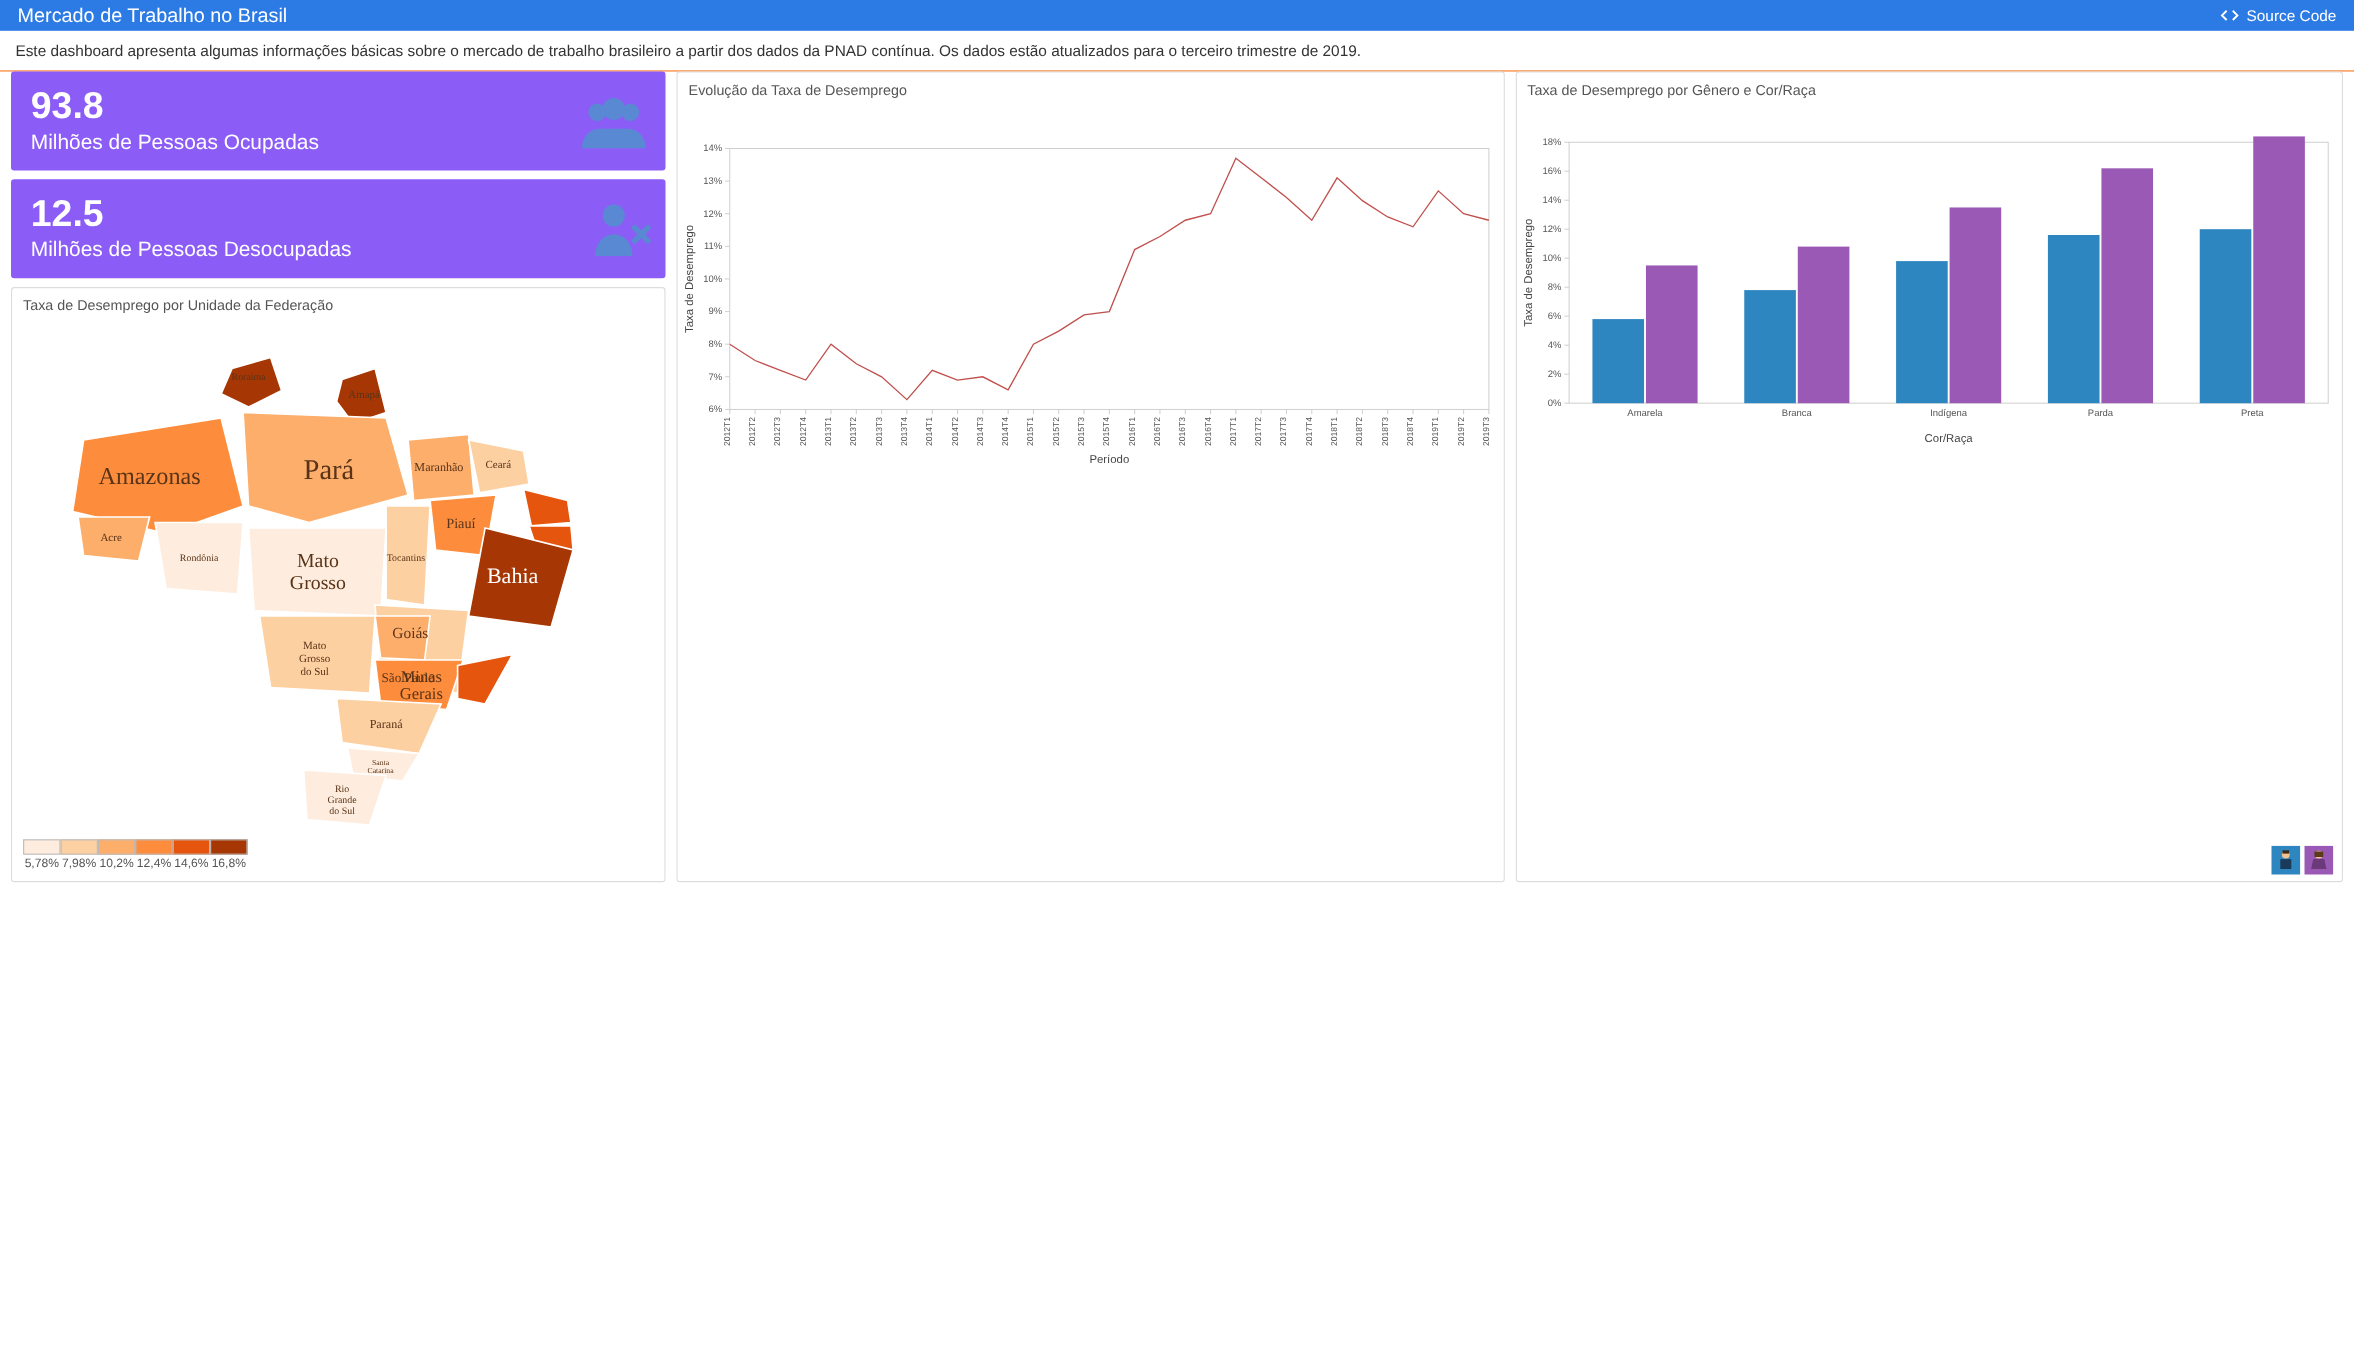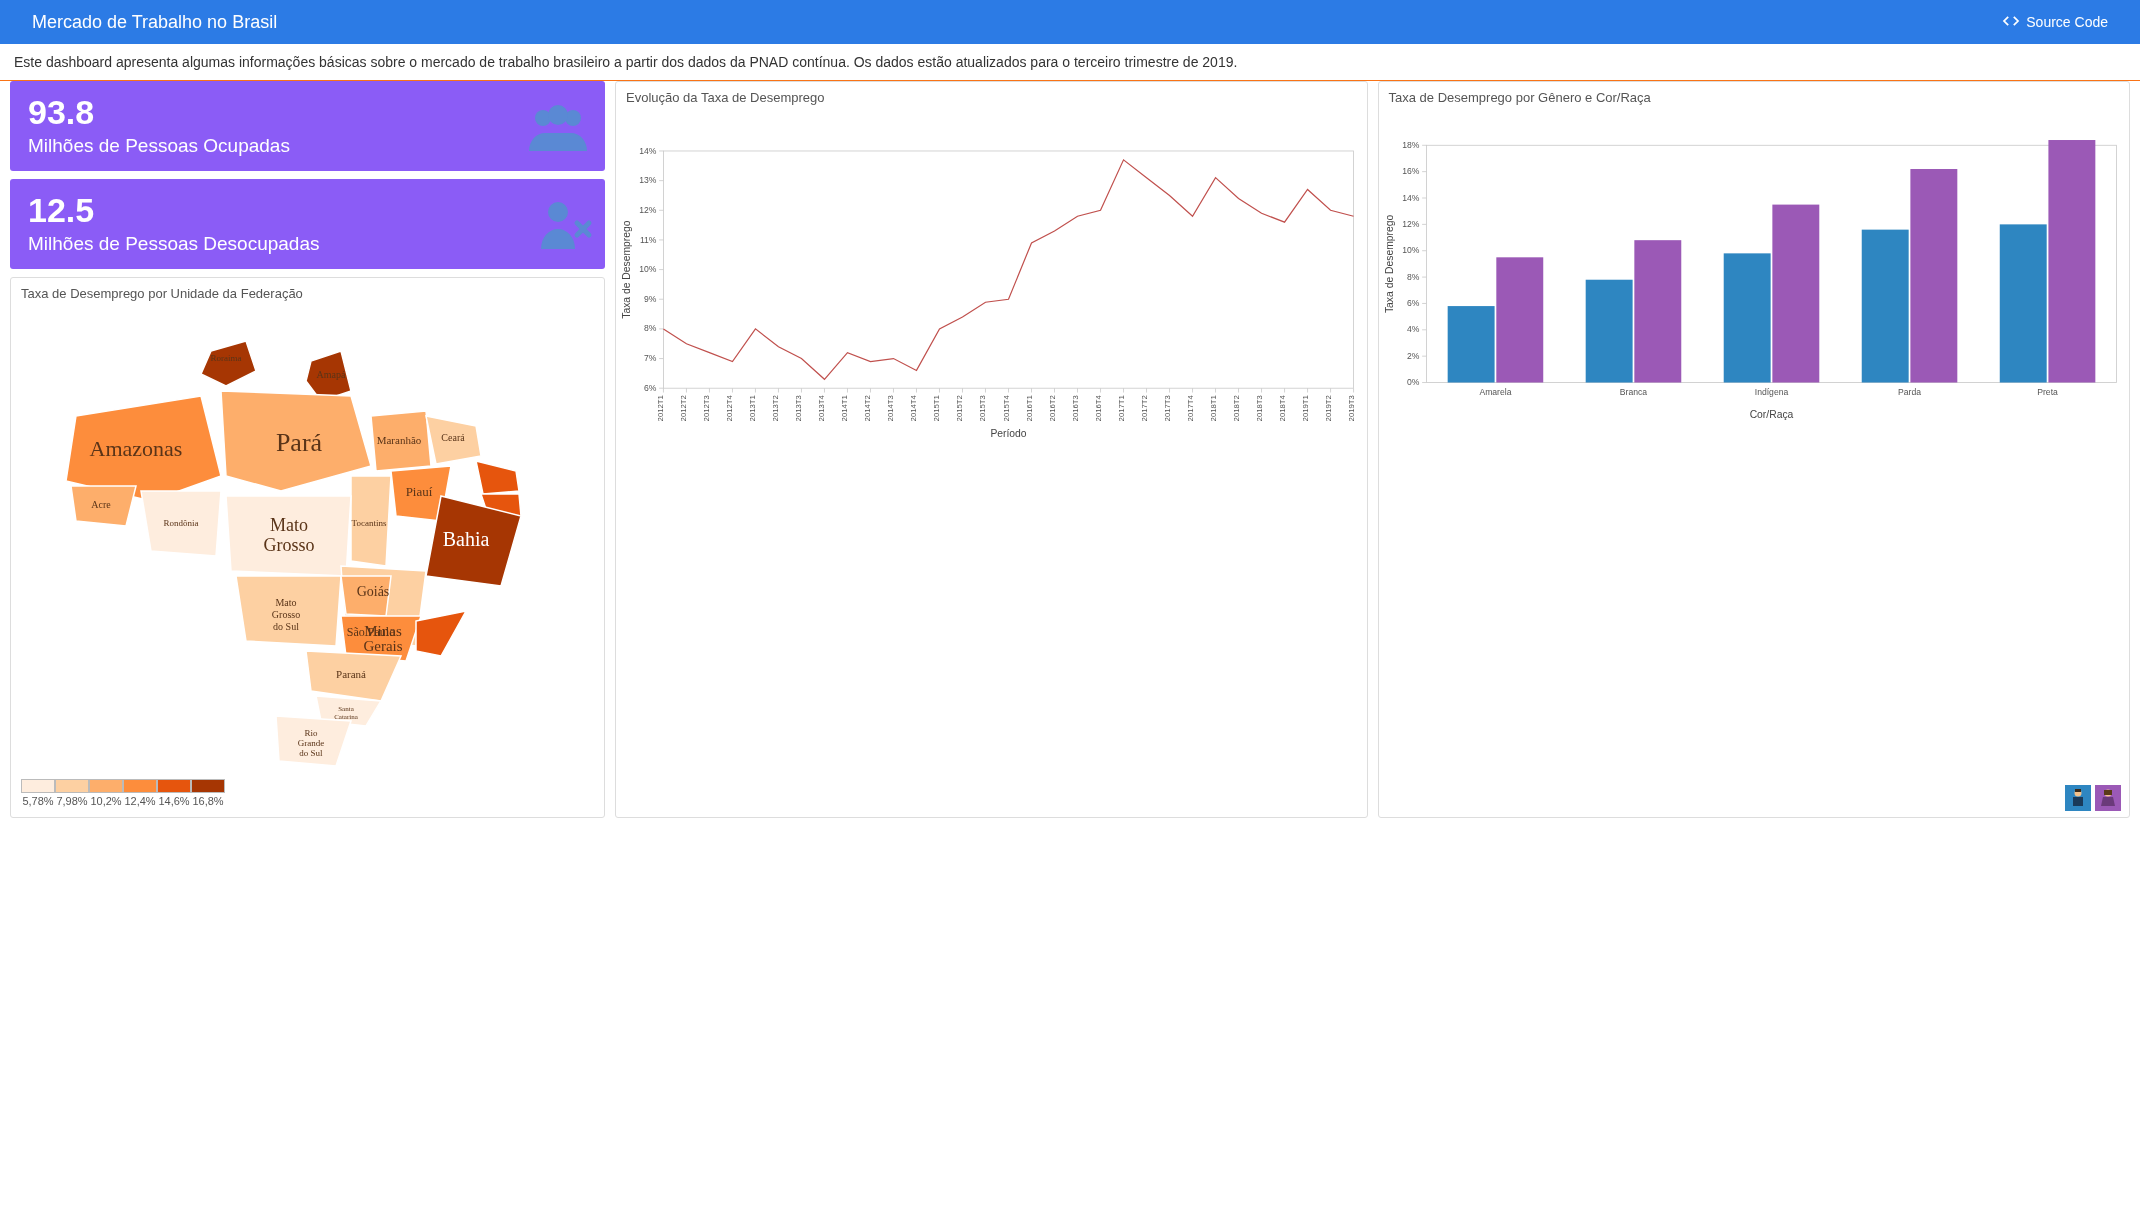--- a/index.html
+++ b/index.html
@@ -1,19 +1,19 @@
 <!DOCTYPE html>
 <html><head>
 <meta charset="utf-8">
 <style>
   html,body{margin:0;padding:0;font-family:"Segoe UI",Arial,sans-serif;background:#fff;color:#333}
   *{box-sizing:border-box}
-  .header{background:#2C7BE5;color:#fff;height:44px;display:flex;align-items:center;justify-content:space-between;padding:0 32px}
+  .header{background:#2C7BE5;color:#fff;height:28px;display:flex;align-items:center;justify-content:space-between;padding:0 16px}
   .header-title{font-size:18px;font-weight:400}
-  .src-link{display:flex;gap:6px;font-size:14px;cursor:pointer}
+  .src-link{display:flex;align-items:center;gap:6px;font-size:14px;cursor:pointer}
   .intro{padding:10px 14px;font-size:14px;color:#333;border-bottom:1px solid #f97316}
   .grid{display:grid;grid-template-columns:595px 1fr;gap:10px;padding:0 10px 10px}
   .leftcol{display:flex;flex-direction:column;gap:8px}
   .kpi{background:#8b5cf6;color:#fff;border-radius:3px;position:relative;padding:14px 18px;height:90px;overflow:hidden}
   .kpi .val{font-size:34px;font-weight:700;line-height:1}
   .kpi .lbl{font-size:19px;margin-top:6px}
   .kpi .icn{position:absolute;right:12px;top:50%;transform:translateY(-50%);fill:#558ed1;opacity:.9}
   .box{border:1px solid #ddd;border-radius:3px;background:#fff;position:relative}
   .box-title{font-size:13px;color:#555;padding:8px 10px;border-bottom:1px solid transparent}
   .line-plot,.bar-plot{width:100%}

